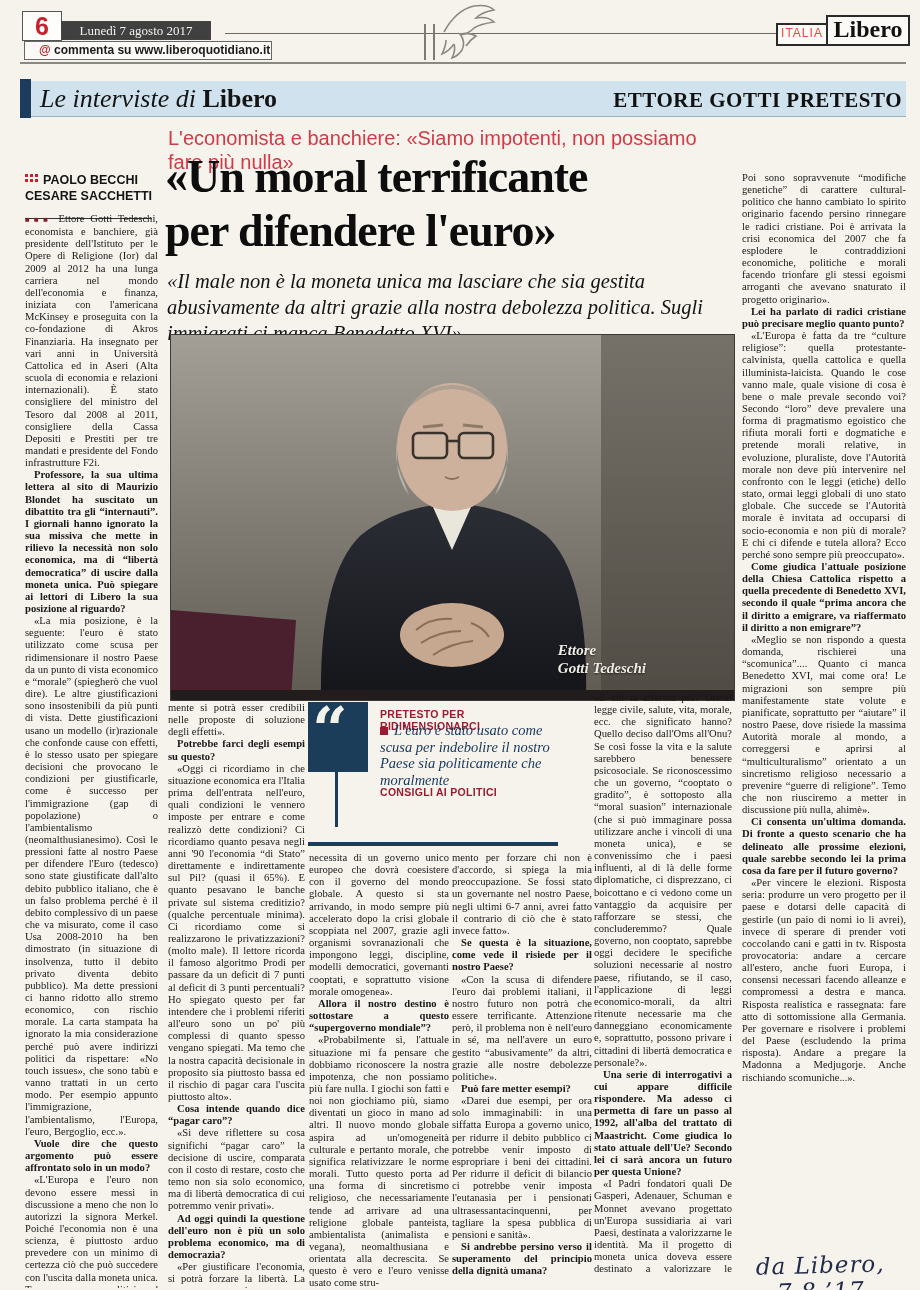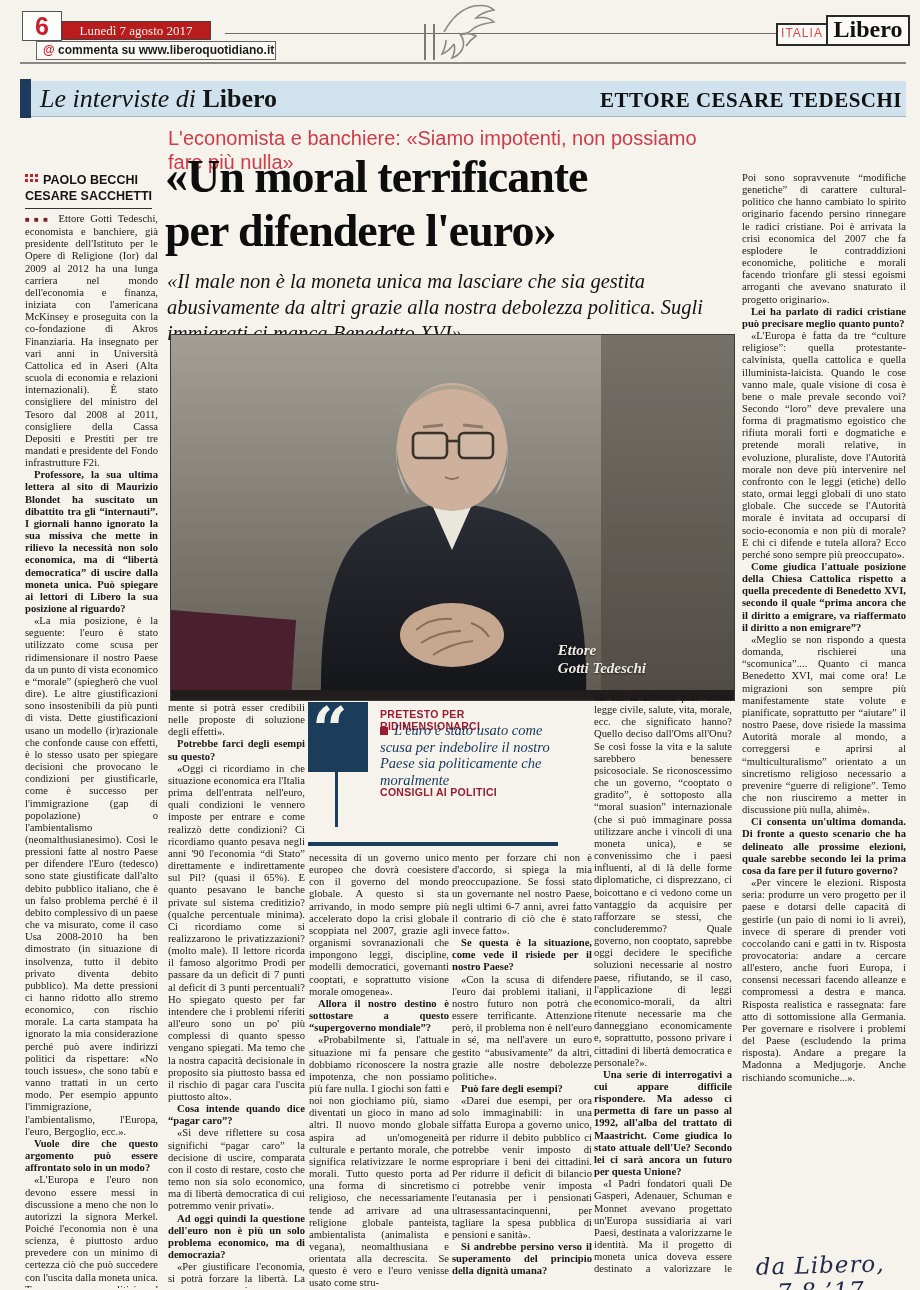--- a/index.html
+++ b/index.html
@@ -4,24 +4,24 @@
 <style>
   html,body{margin:0;padding:0;background:#d8d6d0;}
   .page{position:relative;width:920px;height:1290px;background:#f5f3ec;overflow:hidden;
         font-family:"Liberation Serif",serif;color:#1a1a1a;}
   .abs{position:absolute;}
 
   
   .pagenum-box{left:22px;top:11px;width:38px;height:28px;border:1px solid #555;background:#fdfdfb;
 MARGIN:0;text-align:center;}
   .pagenum{font:bold 25px/28px "Liberation Sans",sans-serif;color:#c5202c;}
-  .date-bar{left:61px;top:21px;width:148px;height:17px;background:#b91c1c;border:1px solid #444;
+  .date-bar{left:61px;top:21px;width:148px;height:17px;background:#404040;border:1px solid #444;
             color:#f4f2ec;font:13px/17px "Liberation Serif",serif;text-align:center;}
-  .comment-box{left:36px;top:41px;width:232px;height:17px;border:1px solid #666;background:#fbfaf6;
-               font:bold 12px/16px "Liberation Sans",sans-serif;padding-left:6px;white-space:nowrap;}
+  .comment-box{left:24px;top:41px;width:232px;height:17px;border:1px solid #666;background:#fbfaf6;
+               font:bold 12px/16px "Liberation Sans",sans-serif;padding-left:14px;white-space:nowrap;}
   .at{color:#c5202c;font-weight:bold;}
   .mast-line{left:225px;top:33px;width:552px;height:1px;background:#6d6b66;}
   .vbars{left:424px;top:24px;width:7px;height:36px;border-left:2px solid #7c7a74;border-right:2px solid #7c7a74;}
   .italia-box{left:776px;top:23px;width:48px;height:19px;border:2px solid #2a2a2a;background:#fbfaf6;
               font:12px/17px "Liberation Sans",sans-serif;text-align:center;letter-spacing:1px;color:#ef4444;}
   .libero-box{left:826px;top:15px;width:80px;height:27px;border:2px solid #2a2a2a;background:#fbfaf6;
               font:bold 24px/25px "Liberation Serif",serif;text-align:center;color:#111;}
   .top-rule{left:20px;top:62px;width:886px;height:2px;background:#8a8880;}
 
   
@@ -32,21 +32,21 @@
   .interviewee{right:18px;top:88px;font:bold 21px/24px "Liberation Serif",serif;letter-spacing:.5px;color:#111;}
 
   
   .kicker{left:168px;top:126px;width:567px;font:20px/24px "Liberation Sans",sans-serif;color:#d23a47;}
   .headline{left:165px;top:150px;width:575px;font:bold 46px/54px "Liberation Serif",serif;
             letter-spacing:-1px;color:#0d0d0d;}
   .standfirst{left:167px;top:268px;width:568px;font:italic 20.5px/26px "Liberation Serif",serif;color:#141414;}
 
   
   .byline{left:25px;top:172px;width:133px;font:bold 12.5px/16px "Liberation Sans",sans-serif;color:#141414;}
-  .byline .second{border-bottom:1px solid #333;padding-bottom:4px;display:inline-block;}
+  .byline .second{border-bottom:1px solid #333;padding-bottom:14px;display:inline-block;}
   .byline-marker{display:inline-block;vertical-align:1px;margin-right:4px;}
 
   
   .col{overflow:hidden;text-align:justify;font:10.6px/12.15px "Liberation Serif",serif;color:#181818;
        hyphens:auto;-webkit-hyphens:auto;}
   .col p{margin:0;text-indent:9px;}
   .col p.cont,.col p.bio{text-indent:0;}
   .col p.q{font-weight:bold;}
   .lead-marker{color:#7a1f2b;font-size:8px;letter-spacing:1px;}
   .c1{left:25px;top:213px;width:133px;height:1075px;}
@@ -100,21 +100,21 @@
       <path d="M24,32 Q34,30 40,34 Q34,38 30,44"></path>
     </g>
   </svg>
   <div class="abs italia-box">ITALIA</div>
   <div class="abs libero-box">Libero</div>
   <div class="abs top-rule"></div>
 
   <div class="abs strip"></div>
   <div class="abs strip-tab"></div>
   <div class="abs series"><span>Le interviste di </span><b>Libero</b></div>
-  <div class="abs interviewee">ETTORE CESARE TEDESCHI</div>
+  <div class="abs interviewee">ETTORE GOTTI PRETESTO</div>
 
   <div class="abs kicker">L'economista e banchiere: «Siamo impotenti, non possiamo fare più nulla»</div>
   <div class="abs headline">
     <div>«Un moral terrificante</div>
     <div>per difendere l'euro»</div>
   </div>
   <div class="abs standfirst">«Il male non è la moneta unica ma lasciare che sia gestita abusivamente da altri grazie alla nostra debolezza politica. Sugli immigrati ci manca Benedetto XVI»</div>
 
   <div class="abs byline">
     <div><svg class="byline-marker" width="14" height="9" viewBox="0 0 14 9">
@@ -202,21 +202,21 @@
     </div>
   <div class="abs col c3">
       <p class="cont">necessita di un governo unico europeo che dovrà coesistere con il governo del mondo globale. A questo si sta arrivando, in modo sempre più accelerato dopo la crisi globale scoppiata nel 2007, grazie agli organismi sovranazionali che impongono leggi, discipline, modelli democratici, governanti cooptati, e soprattutto visione morale omogenea».</p>
       <p class="q">Allora il nostro destino è sottostare a questo “supergoverno mondiale”?</p>
       <p class="a">«Probabilmente sì, l'attuale situazione mi fa pensare che dobbiamo riconoscere la nostra impotenza, che non possiamo più fare nulla. I giochi son fatti e noi non giochiamo più, siamo diventati un gioco in mano ad altri. Il nuovo mondo globale aspira ad un'omogeneità culturale e pertanto morale, che significa relativizzare le norme morali. Tutto questo porta ad una forma di sincretismo religioso, che necessariamente tende ad arrivare ad una religione globale panteista, ambientalista (animalista e vegana), neomalthusiana e orientata alla decrescita. Se questo è vero e l'euro venisse usato come stru-</p>
     </div>
   <div class="abs col c4">
       <p class="cont">mento per forzare chi non è d'accordo, si spiega la mia preoccupazione. Se fossi stato un governante nel nostro Paese, negli ultimi 6-7 anni, avrei fatto il contrario di ciò che è stato invece fatto».</p>
       <p class="q">Se questa è la situazione, come vede il risiede per il nostro Paese?</p>
       <p class="a">«Con la scusa di difendere l'euro dai problemi italiani, il nostro futuro non potrà che essere terrificante. Attenzione però, il problema non è nell'euro in sé, ma nell'avere un euro gestito “abusivamente” da altri, grazie alle nostre debolezze politiche».</p>
-      <p class="q">Può fare degli esempi?</p>
+      <p class="q">Può fare metter esempi?</p>
       <p class="a">«Darei due esempi, per ora solo immaginabili: in una siffatta Europa a governo unico, per ridurre il debito pubblico ci potrebbe venir imposto di espropriare i beni dei cittadini. Per ridurre il deficit di bilancio ci potrebbe venir imposta l'eutanasia per i pensionati ultrasessantacinquenni, per tagliare la spesa pubblica di pensioni e sanità».</p>
       <p class="q">Si andrebbe persino verso il superamento del principio della dignità umana?</p>
     </div>
   <div class="abs col c5">
       <p class="cont">«E chi la afferma più? Ormai legge civile, salute, vita, morale, ecc. che significato hanno? Quello deciso dall'Oms all'Onu? Se così fosse la vita e la salute sarebbero benessere psicosociale. Se riconoscessimo che un governo, “cooptato o gradito”, è sottoposto alla “moral suasion” internazionale (che si può immaginare possa utilizzare anche i vincoli di una moneta unica), e se convenissimo che i paesi influenti, al di là delle forme diplomatiche, ci disprezzano, ci boicottano e ci vedono come un vantaggio da acquisire per rafforzare se stessi, che concluderemmo? Quale governo, non cooptato, saprebbe oggi decidere le specifiche soluzioni necessarie al nostro paese, rifiutando, se il caso, l'applicazione di leggi economico-morali, da altri ritenute necessarie ma che danneggiano economicamente e, soprattutto, possono privare i cittadini di libertà democratica e personale?».</p>
       <p class="q">Una serie di interrogativi a cui appare difficile rispondere. Ma adesso ci permetta di fare un passo al 1992, all'alba del trattato di Maastricht. Come giudica lo stato attuale dell'Ue? Secondo lei ci sarà ancora un futuro per questa Unione?</p>
       <p class="a">«I Padri fondatori quali De Gasperi, Adenauer, Schuman e Monnet avevano progettato un'Europa sussidiaria ai vari Paesi, destinata a valorizzarne le identità. Ma il progetto di moneta unica doveva essere destinato a valorizzare le singole economie dei Paesi europei.</p>
     </div>
   <div class="abs col c6">
       <p class="cont">Poi sono sopravvenute “modifiche genetiche” di carattere cultural-politico che hanno cambiato lo spirito originario facendo persino rinnegare le radici cristiane. Poi è arrivata la crisi economica del 2007 che fa esplodere le contraddizioni economiche, politiche e morali facendo trionfare gli stessi egoismi arroganti che avevano snaturato il progetto originario».</p>

